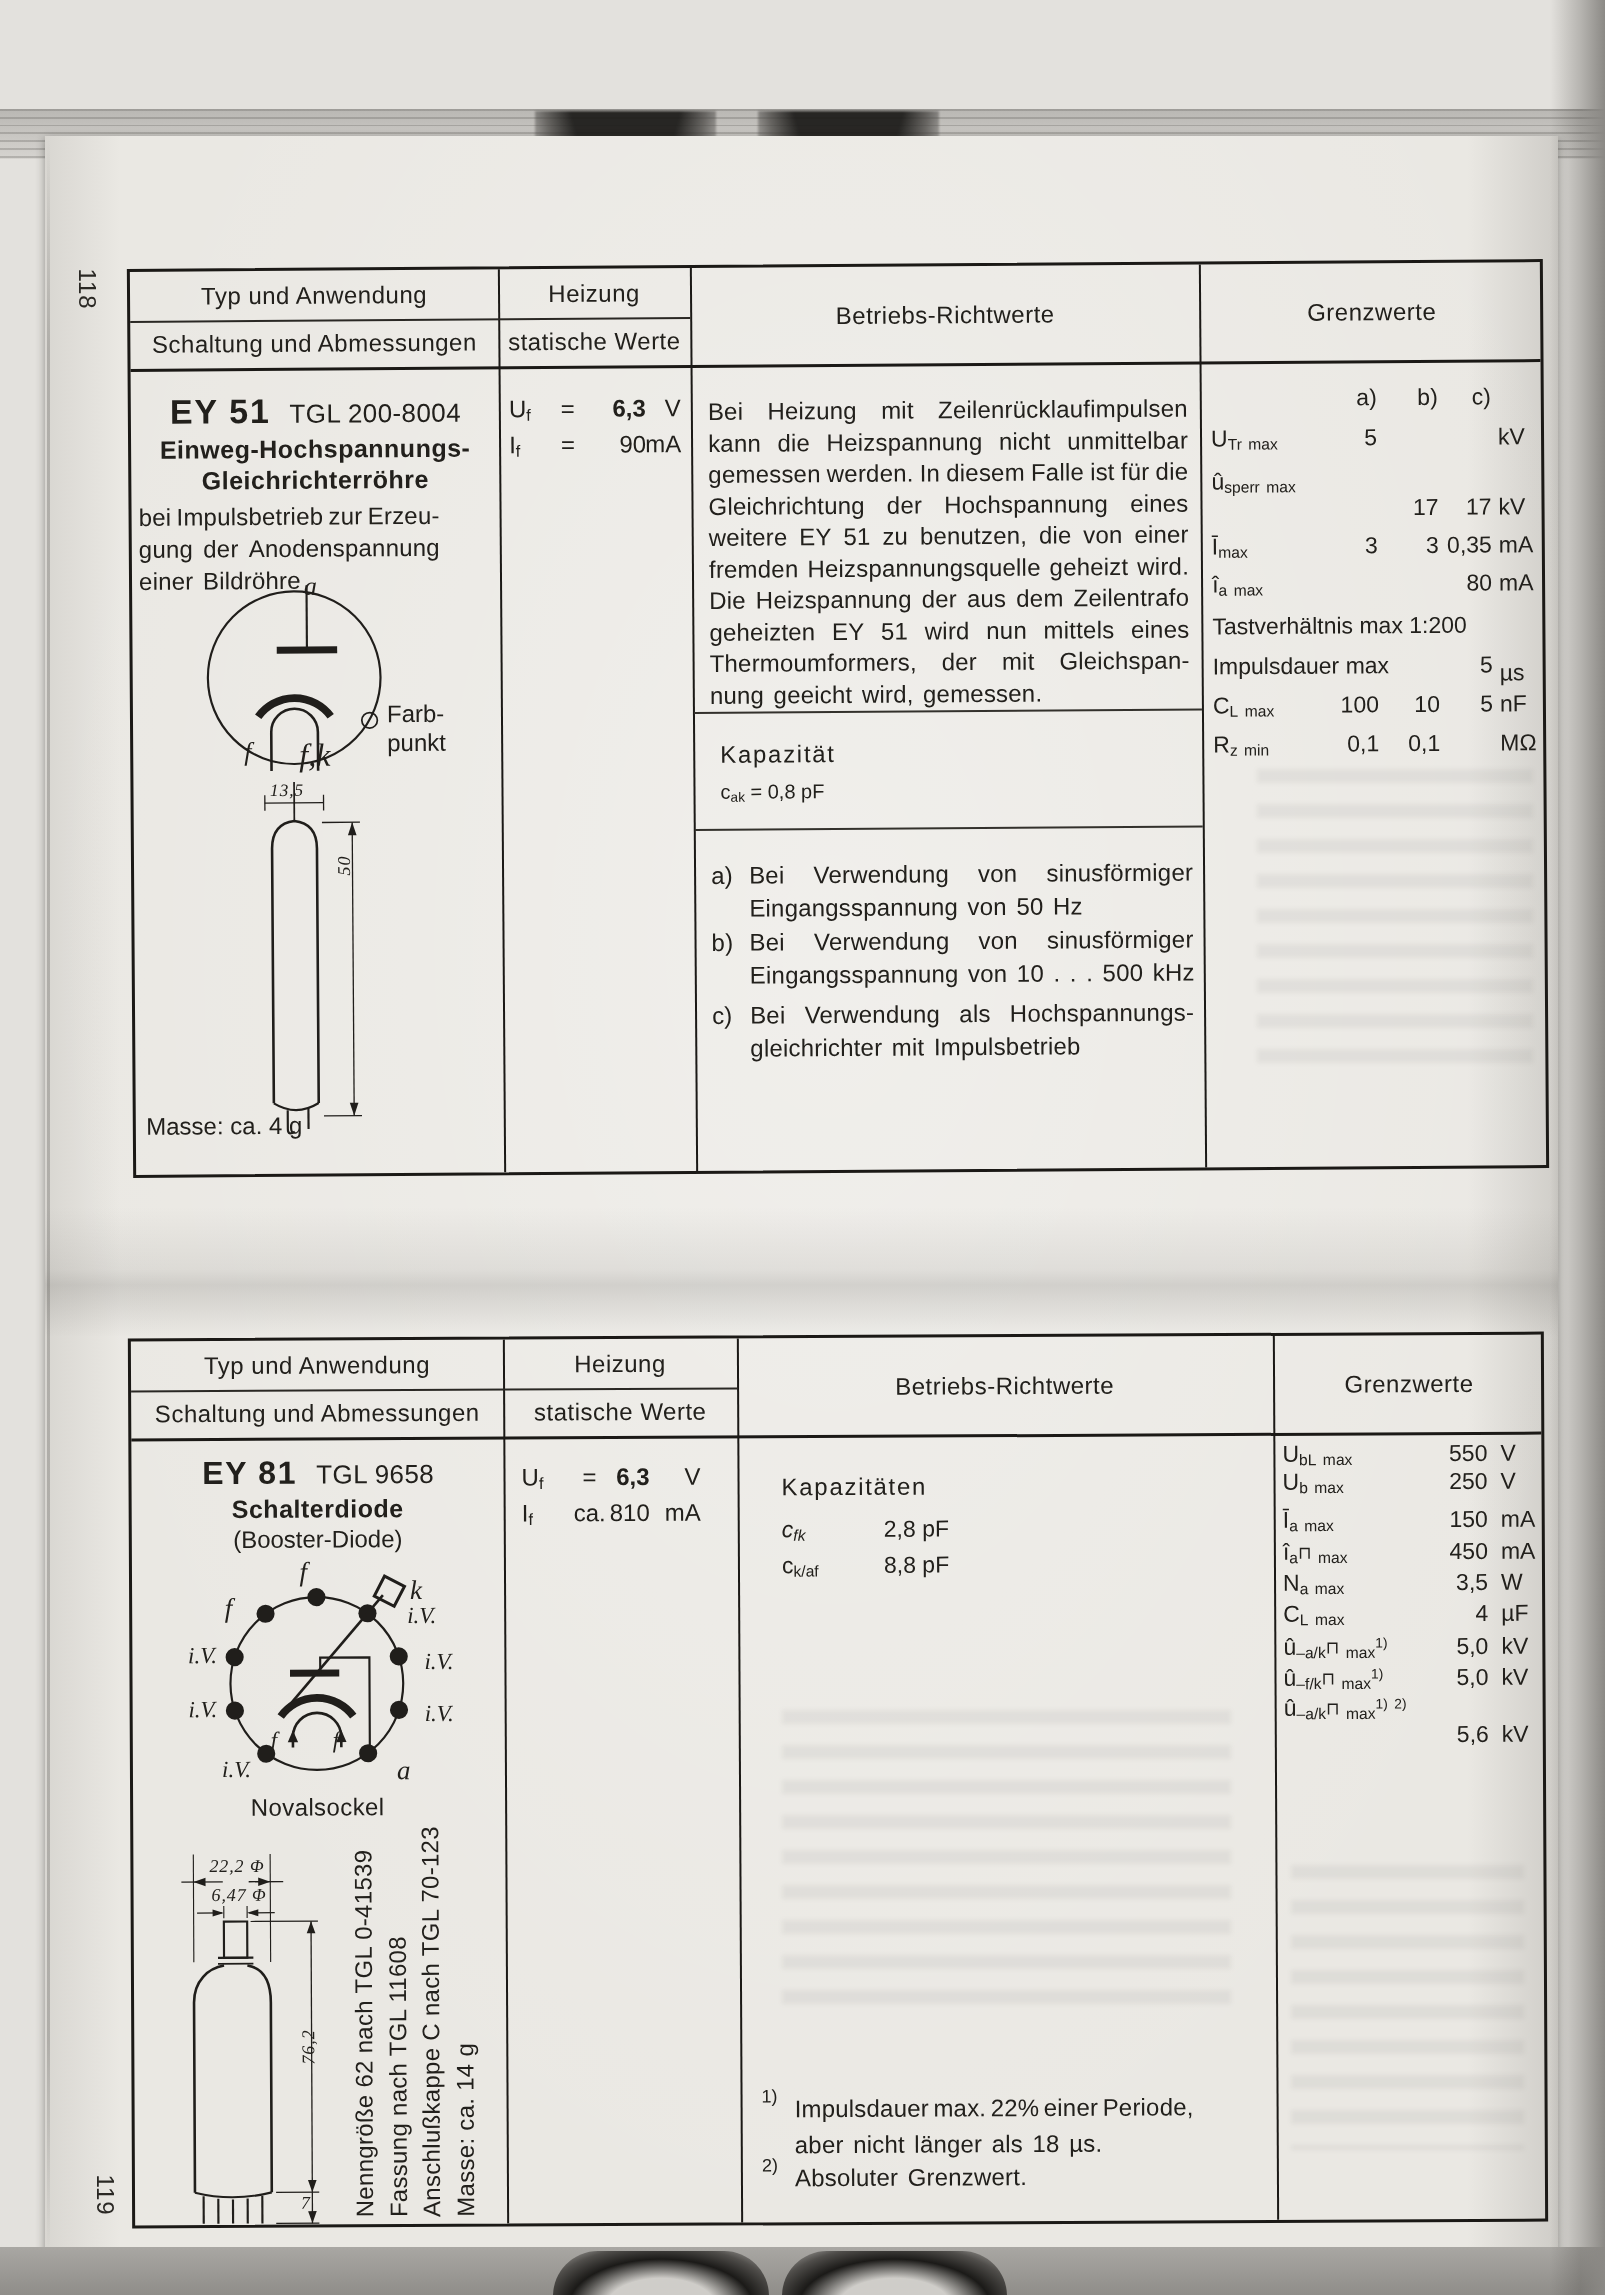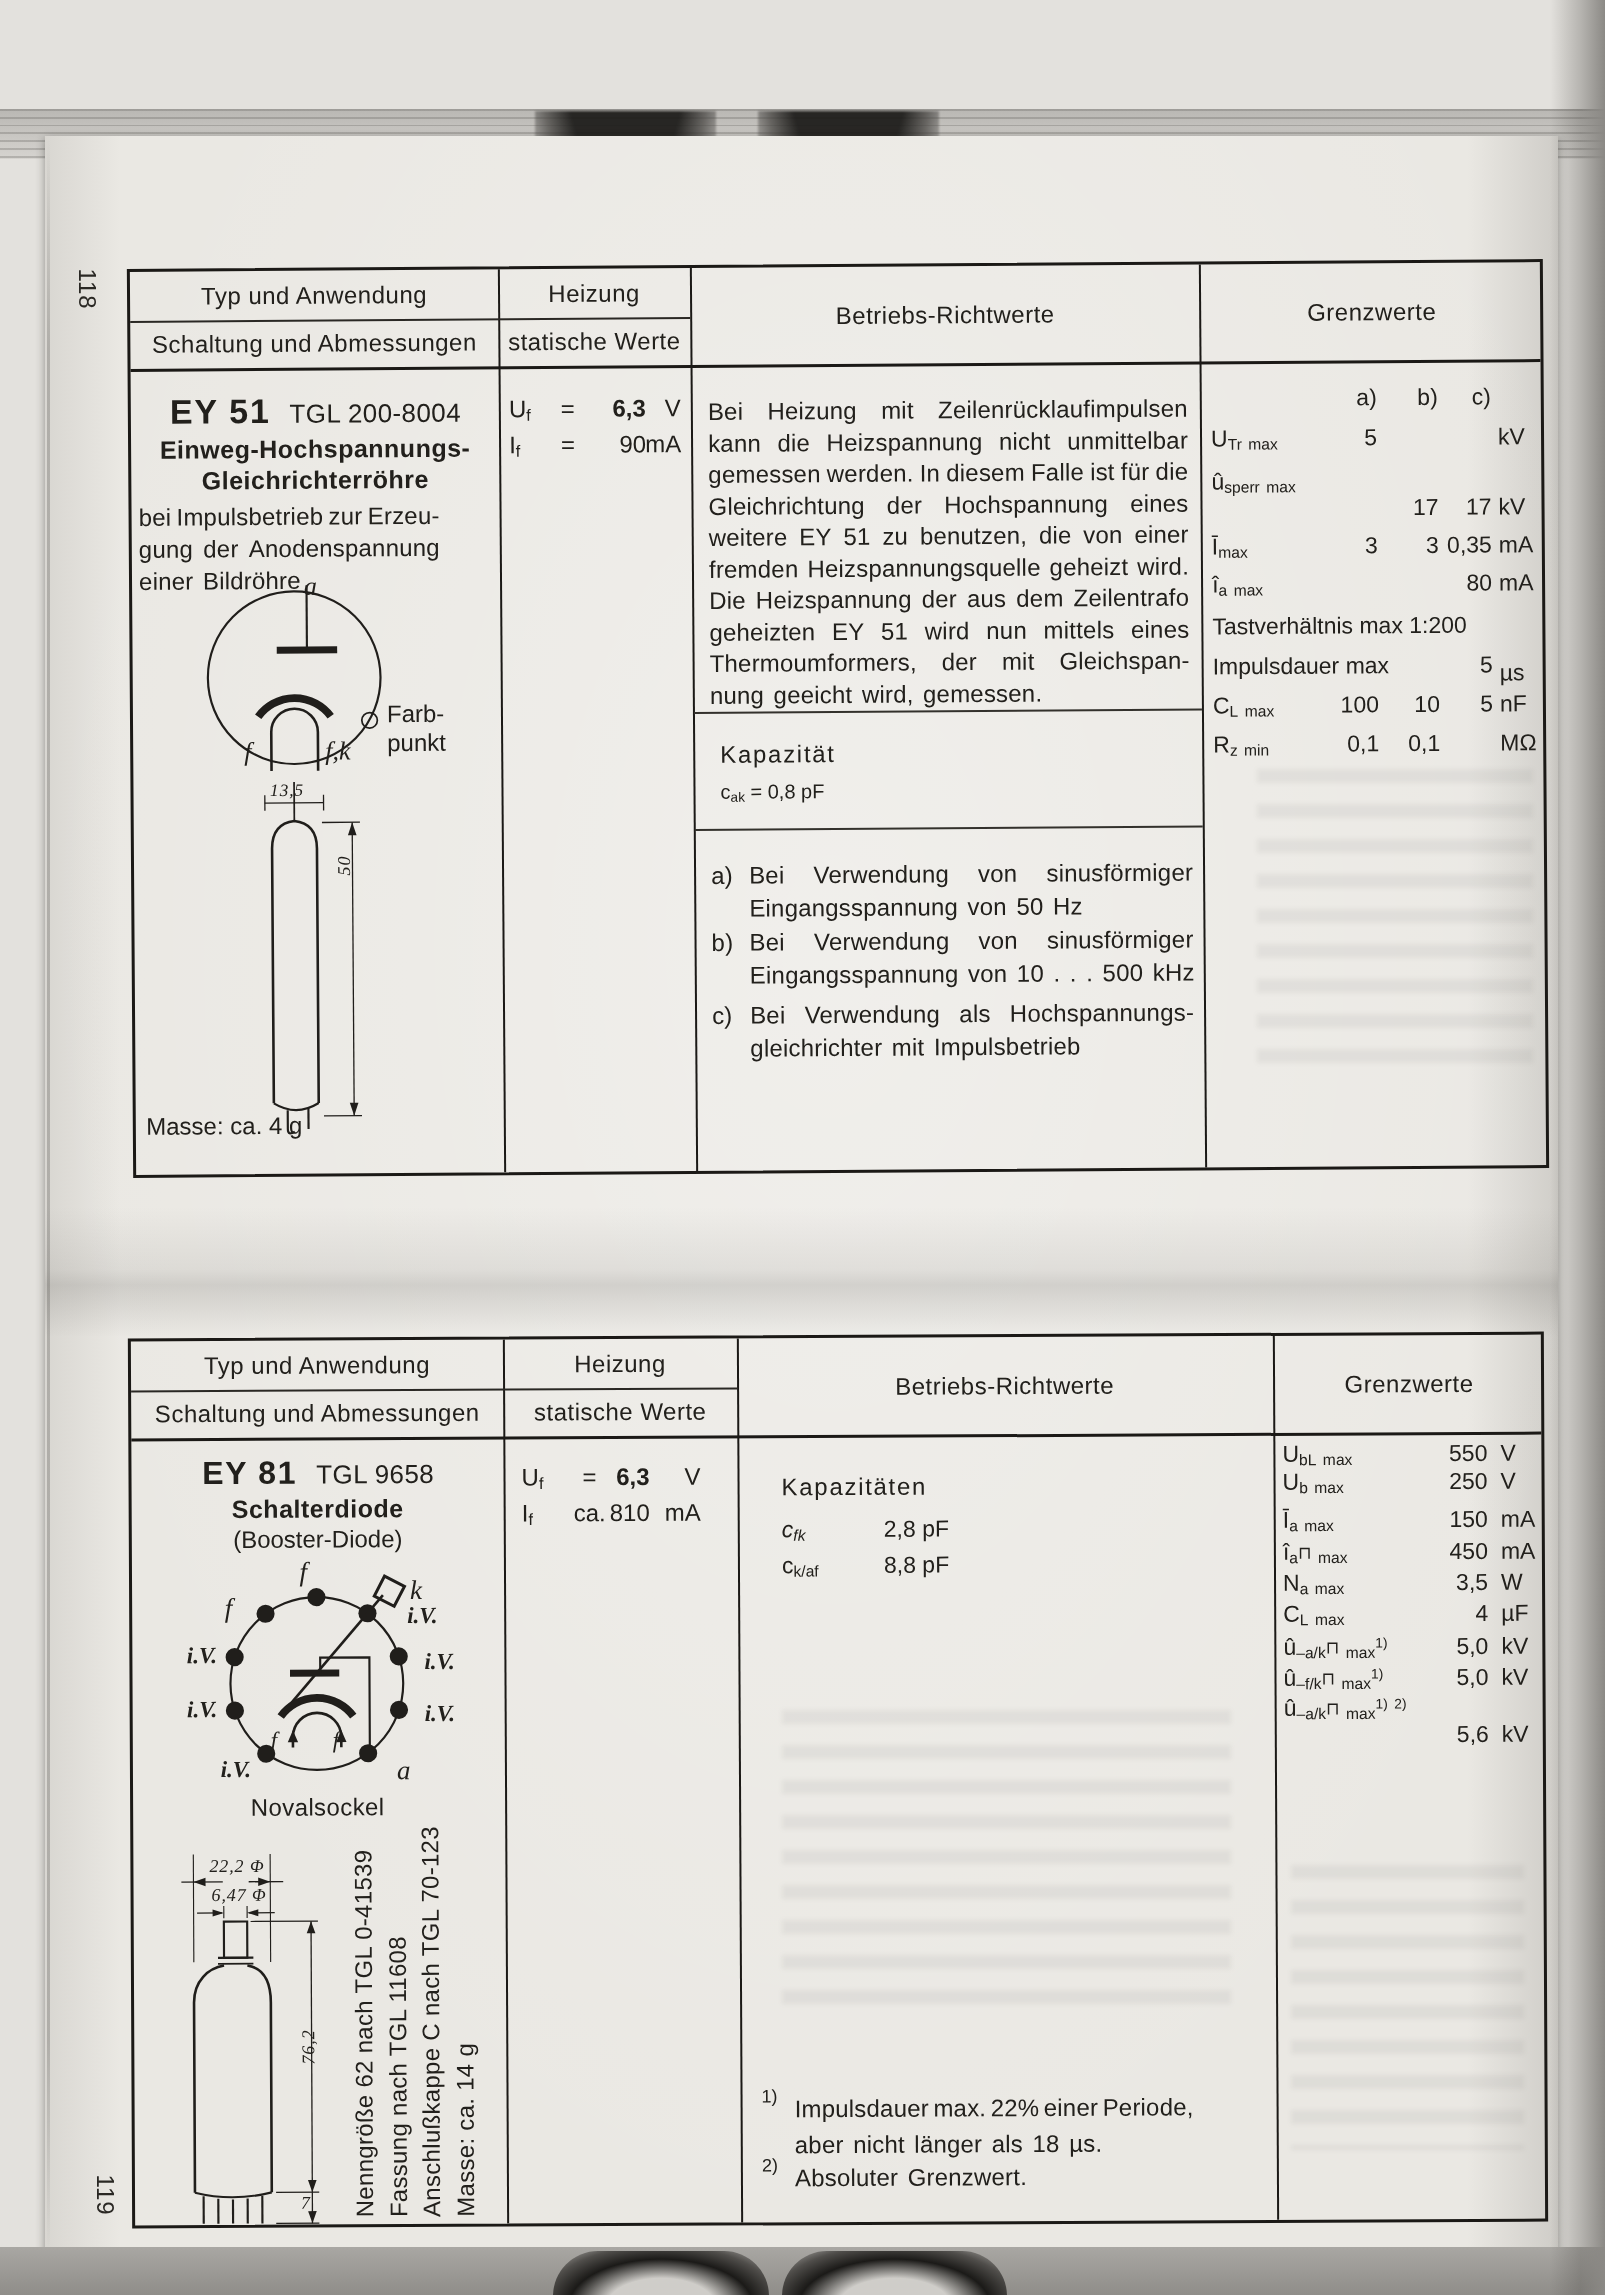--- a/index.html
+++ b/index.html
@@ -60,21 +60,21 @@
   .vline{ position:absolute; top:0; bottom:0; width:1.7px; background:#1b1916; }
   .hline{ position:absolute; height:1.6px; background:#2a2824; }
   .hline.thick{ height:3px; background:#1b1916; }
   .hcell{
     position:absolute; display:flex; align-items:center; justify-content:center;
     font-size:24px; letter-spacing:0.5px; color:#22201c;
   }
   .secline{ position:absolute; height:1.6px; background:#33312c; }
   
   .c{ text-align:center; }
-  .bold{ font-weight:bold; }
+  .bold{ font-weight:normal; }
   .name-row{ font-size:26px; letter-spacing:0.4px; white-space:nowrap; }
   .name-row .tube-name{ font-size:34px; font-weight:bold; letter-spacing:1.7px; margin-right:19px; }
   .sub{ font-size:25px; font-weight:bold; letter-spacing:0.5px; }
   .body-txt{ font-size:24px; letter-spacing:0.2px; }
   .jline{ display:flex; justify-content:space-between; white-space:pre; }
   .jline.jl-last{ justify-content:flex-start; }
   .jline.jl-last span{ margin-right:9.5px; }
   sub{ font-size:68%; vertical-align:-.22em; }
   sup{ font-size:60%; vertical-align:.5em; }
   .pulse{ font-size:76%; vertical-align:.06em; }
@@ -153,21 +153,21 @@
       <line x1="220" y1="283" x2="220" y2="301" stroke-width="1.5"></line>
 
       <line x1="253" y1="315" x2="253" y2="655" stroke-width="1.5"></line>
       <line x1="218" y1="315" x2="262" y2="315" stroke-width="1.5"></line>
       <line x1="218" y1="655" x2="262" y2="655" stroke-width="1.5"></line>
       <polygon class="fill" points="253,315 248,330 258,330"></polygon>
       <polygon class="fill" points="253,655 248,640 258,640"></polygon>
     </svg>
     <span class="abs ser-i c" style="left:161px; top:301px; width:35px; font-size:26px;">a</span>
     <span class="abs ser-i c" style="left:97px; top:466px; width:35px; font-size:26px;">f</span>
-    <span class="abs ser-i" style="left:166px; top:466px; font-size:26px;margin-left:26px;">f,k</span>
+    <span class="abs ser-i" style="left:166px; top:466px; font-size:32px;">f,k</span>
     <div class="abs" style="left:254px; top:430px; font-size:24px; line-height:28.5px;">
       <div>Farb-</div>
       <div>punkt</div>
     </div>
     <span class="abs dim-lab c" style="left:126px; top:510px; width:55px; font-size:17.3px;">13,5</span>
     <span class="abs dim-lab rot-ccw" style="left:200px; top:605px;">50</span>
     <div class="abs" style="left:10.4px; top:841px; font-size:24px;">Masse: ca. 4 g</div>
 
     <div class="abs" id="t1-heiz" style="left:378px; top:126px; width:173px;">
         <div style="position: absolute; left: 0px; top: 0px; width: 100%; height: 35px; font-size: 24px; white-space: nowrap;">

